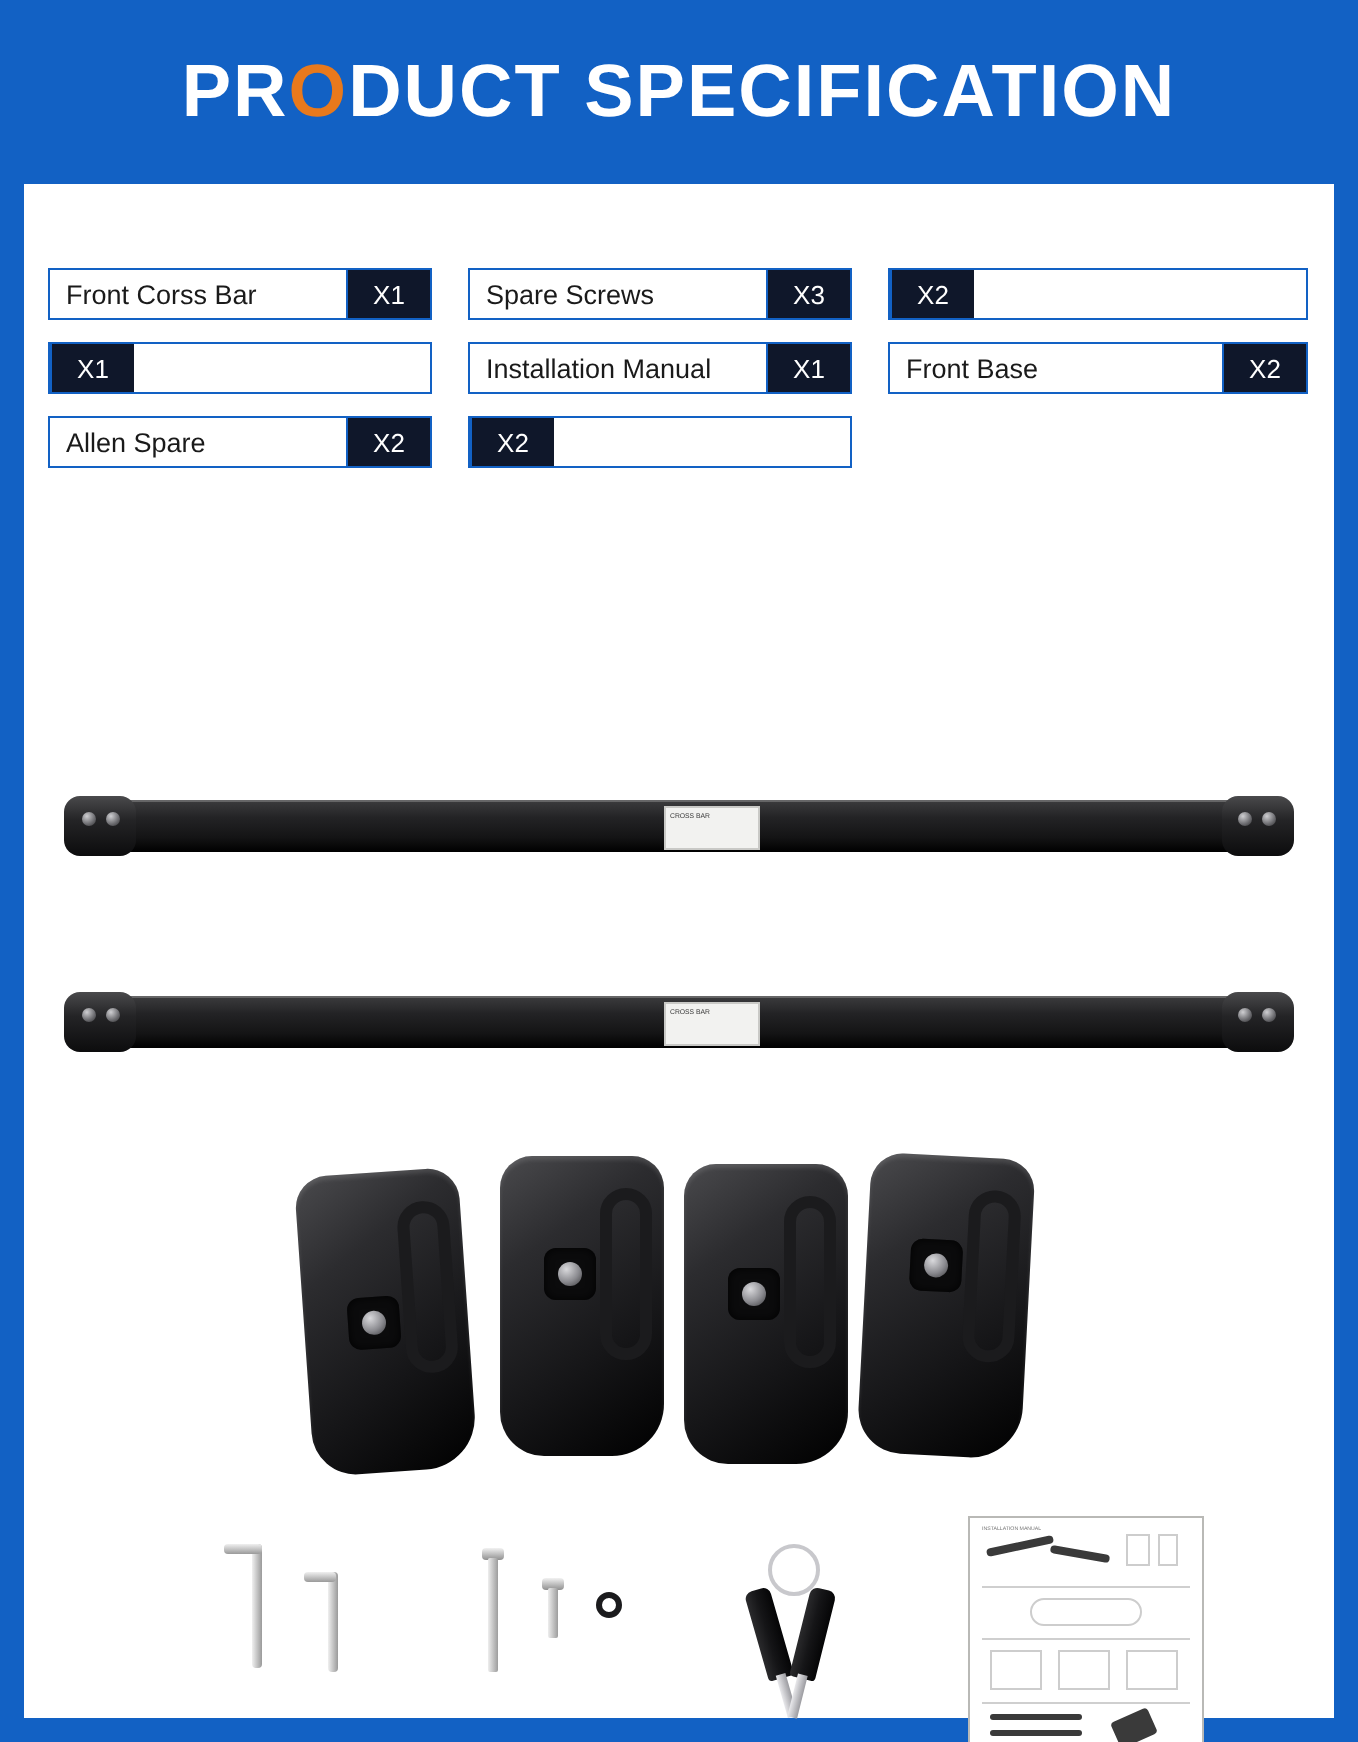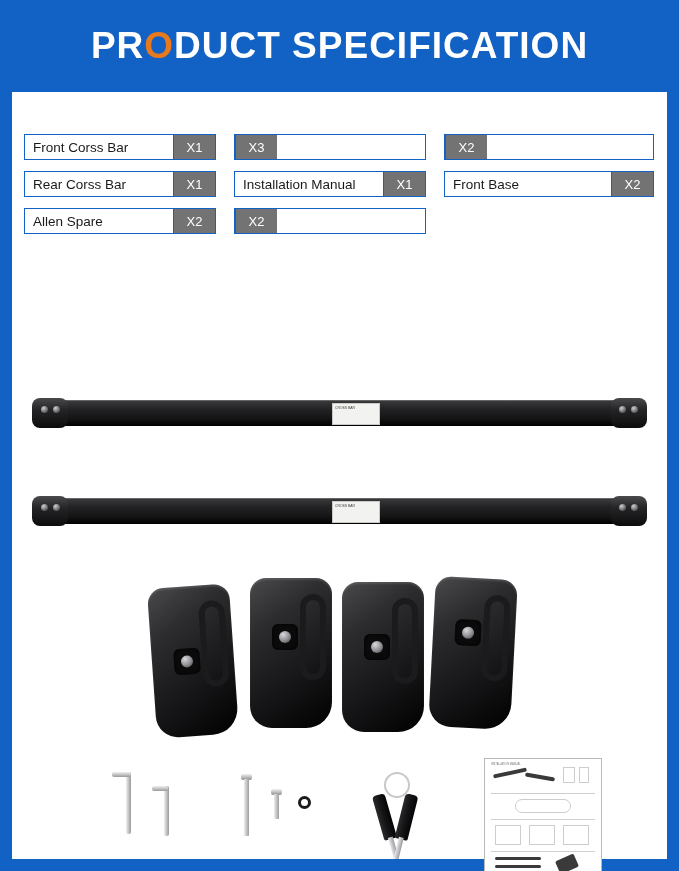--- a/index.html
+++ b/index.html
@@ -76,21 +76,21 @@
     display: flex;
     align-items: center;
     padding-left: 8px;
     font-size: 13.5px;
     color: #1a1a1a;
     white-space: nowrap;
     overflow: hidden;
   }
   .chip .qty {
     width: 42px;
-    background: #737373;
+    background: #0f172a;
     color: #ffffff;
     font-size: 13px;
     display: flex;
     align-items: center;
     justify-content: center;
     border-left: 1.5px solid #1261c4;
   }
   .chip.empty { border: none; background: transparent; }
 
   
@@ -290,34 +290,34 @@
 
       <div class="parts-row">
         <div class="col c1">
           <div class="chip">
             <div class="name">Front Corss Bar</div>
             <div class="qty">X1</div>
           </div>
         </div>
         <div class="col c2">
           <div class="chip">
+            <div class="name">Spare Screws</div>
             <div class="qty">X3</div>
           </div>
         </div>
         <div class="col c3">
           <div class="chip">
             <div class="qty">X2</div>
           </div>
         </div>
       </div>
 
       <div class="parts-row">
         <div class="col c1">
           <div class="chip">
-            <div class="name">Rear Corss Bar</div>
             <div class="qty">X1</div>
           </div>
         </div>
         <div class="col c2">
           <div class="chip">
             <div class="name">Installation Manual</div>
             <div class="qty">X1</div>
           </div>
         </div>
         <div class="col c3">

